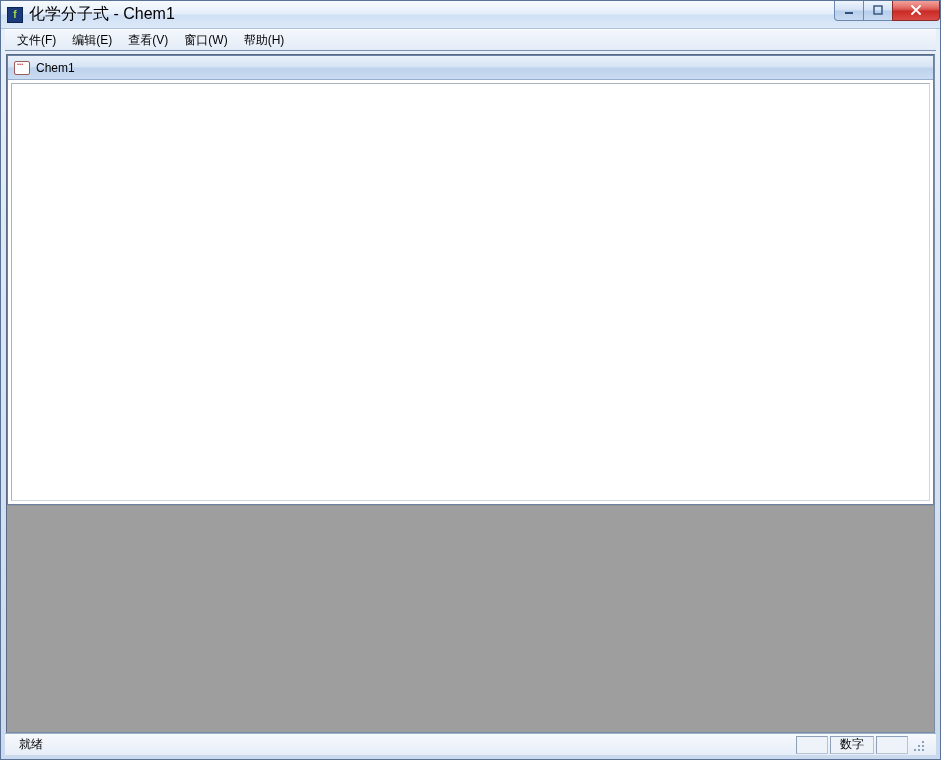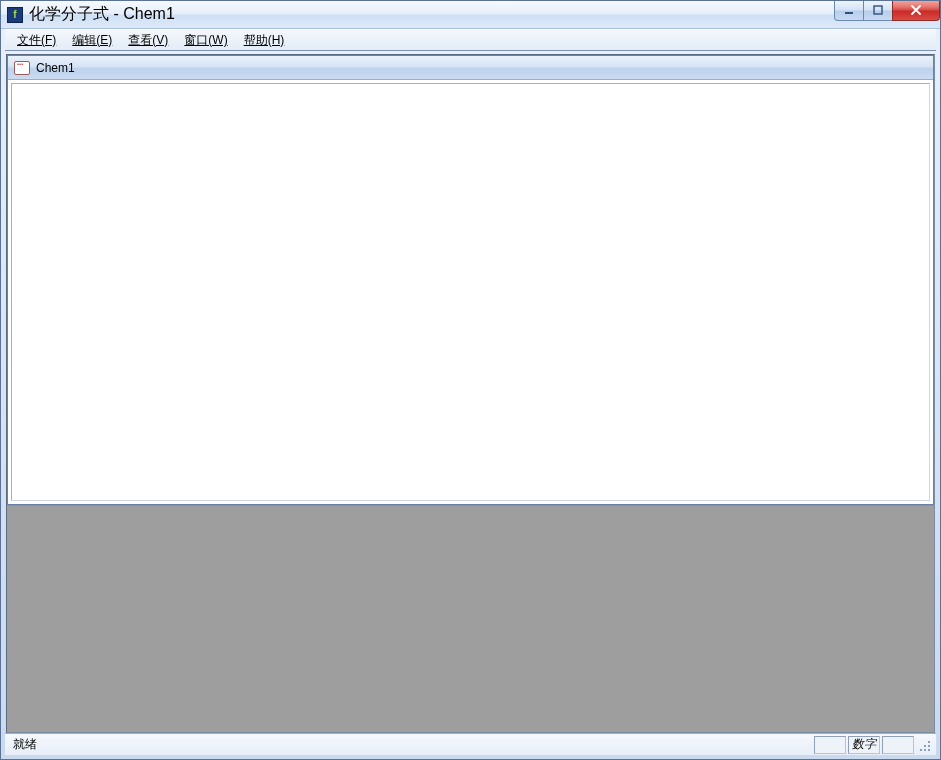--- a/index.html
+++ b/index.html
@@ -81,21 +81,20 @@
       border-bottom: 1px solid #7f93af;
       display: flex;
       align-items: center;
       padding-left: 4px;
       margin: 0 4px;
     }
     .menu-item {
       padding: 2px 8px;
       color: #000;
       cursor: default;
-      text-decoration: underline;
     }
 
     
     .client-area {
       flex: 1;
       margin: 3px 5px 0 5px;
       background: #9e9e9e;
       border: 1px solid #7a8ca4;
       border-top-color: #5a6c84;
       border-left-color: #5a6c84;
@@ -152,41 +151,41 @@
       border-left-color: #a8b2bf;
     }
 
     
     .statusbar {
       height: 22px;
       background: linear-gradient(to bottom, #f6f9fd 0%, #e7eef8 100%);
       border-top: 1px solid #9fb2cc;
       display: flex;
       align-items: center;
-      padding: 0 4px;
+      padding: 0 10px;
       margin: 0 4px 4px 4px;
     }
     .status-text {
       flex: 1;
       padding-left: 4px;
       color: #000;
     }
     .status-pane {
       width: 36px;
       height: 18px;
       border: 1px solid #b5c3d6;
       border-top-color: #8ea0b8;
       border-left-color: #8ea0b8;
       margin-left: 2px;
       background: #eef3fa;
       display: flex;
       align-items: center;
       justify-content: center;
     }
-    .status-pane.wide { width: 32px; font-style: italic; }
+    .status-pane.wide { width: 44px; }
     .status-pane.empty { width: 32px; }
     .resize-grip {
       width: 16px; height: 16px;
       margin-left: 2px;
       display: flex; align-items: flex-end; justify-content: flex-end;
     }
     .resize-grip svg { display:block; }
   </style>
 </head>
 <body>

